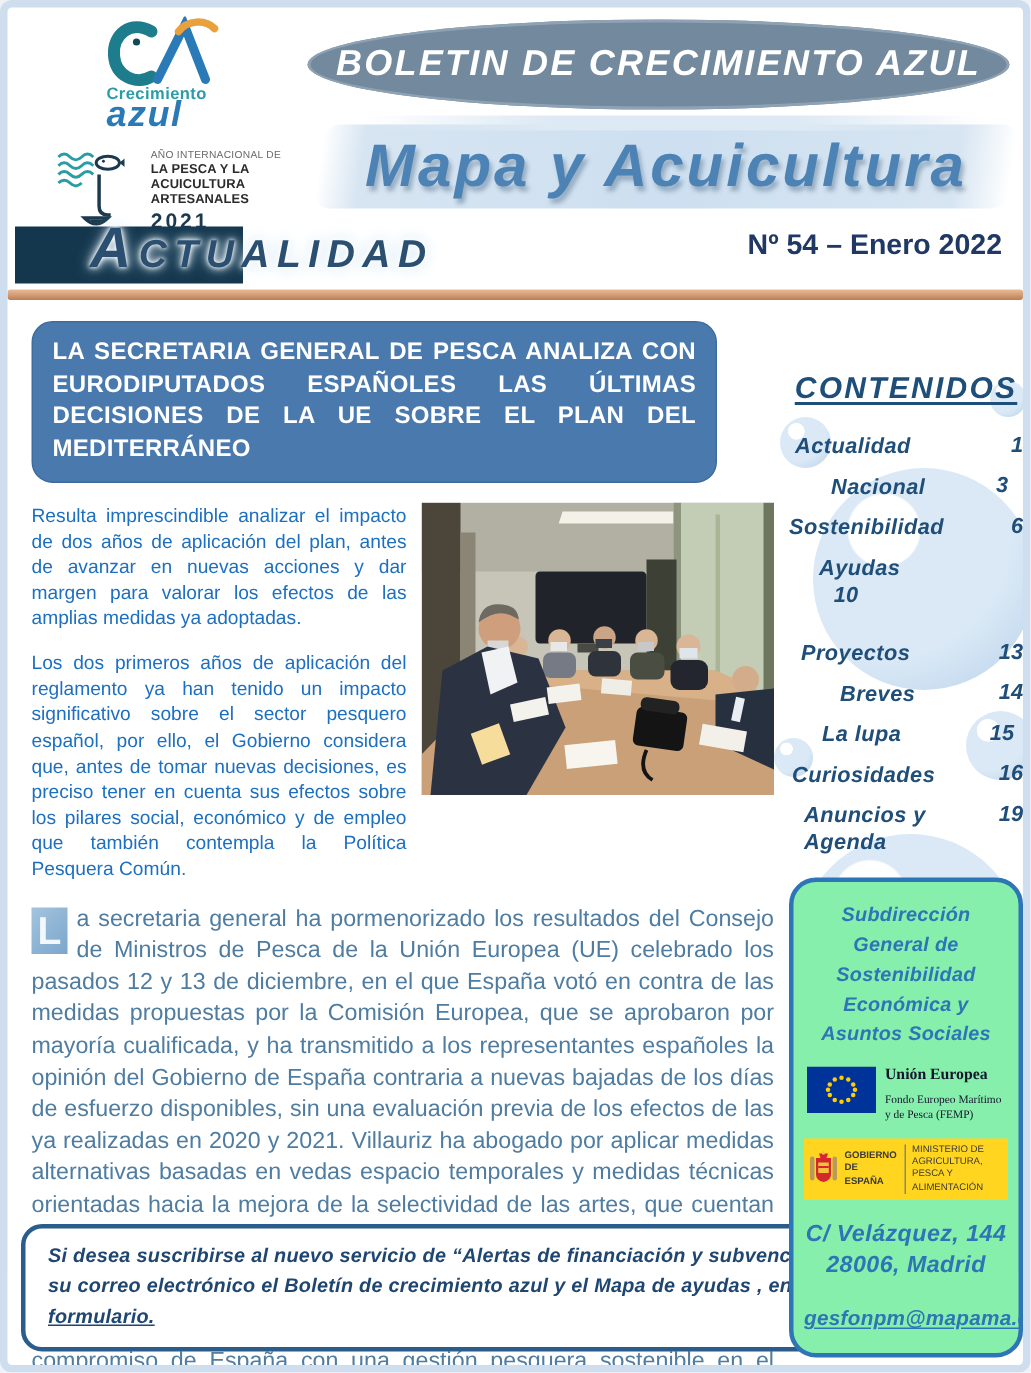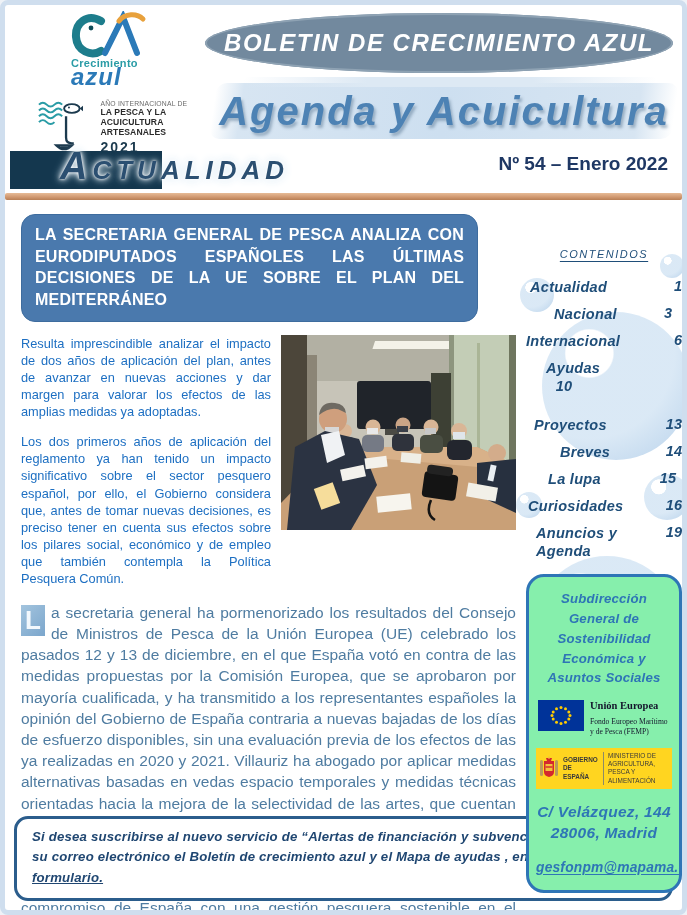--- a/index.html
+++ b/index.html
@@ -74,21 +74,21 @@
     float:left; width:24px; height:31px; margin:3px 6px 0 0;
     background:linear-gradient(135deg,#a3c4de,#7ba6cc); color:#f2f8fd;
     font-size:26px; font-weight:bold; text-align:center; line-height:31px;
   }
   
   .sidebar{ position:relative; width:156px; flex:none; }
   .bubble{ position:absolute; border-radius:50%; background:radial-gradient(circle at 32% 28%, #ffffff 0 16%, #d4e5f4 17% 58%, #aac9e7 100%); opacity:.85; z-index:0; }
   .contenidos{ position:relative; padding-top:34px; min-height:330px; }
   .toc-title{
     position:relative; z-index:2; display:block; margin:0 auto; width:max-content;
-    color:#1f4e79; font-size:11px; font-weight:normal; font-style:italic; letter-spacing:1.5px;
+    color:#1f4e79; font-size:20px; font-weight:bold; font-style:italic; letter-spacing:1.5px;
     text-decoration:underline; text-underline-offset:3px;
   }
   .toc{ position:relative; z-index:2; margin-top:18px; }
   .toc-item{ display:flex; align-items:flex-start; color:#1f4e79; font-size:14.5px; font-weight:bold; font-style:italic; margin-bottom:9px; cursor:pointer; }
   .toc-label{ flex:1; letter-spacing:.3px; line-height:1.25; }
   .toc-page{ width:26px; text-align:right; flex:none; }
   .toc-item:nth-child(1){ padding-left:4px; }
   .toc-item:nth-child(2){ padding-left:28px; padding-right:10px; }
   .toc-item:nth-child(3){ padding-left:0; }
   .toc-item:nth-child(4){ padding-left:20px; padding-right:8px;flex-direction:column; }
@@ -155,21 +155,21 @@
           <div class="intl-l3">ARTESANALES</div>
           <div class="intl-year">2021</div>
         </div>
       </div>
     </div>
     <div class="masthead">
       <div class="oval">
         <span class="oval-text">BOLETIN DE CRECIMIENTO AZUL</span>
       </div>
       <div class="brush">
-        <span class="script-title">Agenda y Acuicultura</span>
+        <span class="script-title">Mapa y Acuicultura</span>
       </div>
     </div>
   </div>
 
   <div class="section-bar">
     <div class="navy-box"></div>
     <h2 class="section-title">ACTUALIDAD</h2>
     <div class="issue">Nº 54 – Enero 2022</div>
   </div>
   <div class="rule"></div>
@@ -269,21 +269,21 @@
         <div class="toc">
           <div class="toc-item">
               <span class="toc-label">Actualidad</span>
               <span class="toc-page">1</span>
             </div>
           <div class="toc-item">
               <span class="toc-label">Nacional</span>
               <span class="toc-page">3</span>
             </div>
           <div class="toc-item">
-              <span class="toc-label">Internacional</span>
+              <span class="toc-label">Sostenibilidad</span>
               <span class="toc-page">6</span>
             </div>
           <div class="toc-item">
               <span class="toc-label">Ayudas</span>
               <span class="toc-page">10</span>
             </div>
           <div class="toc-item">
               <span class="toc-label">Proyectos</span>
               <span class="toc-page">13</span>
             </div>

